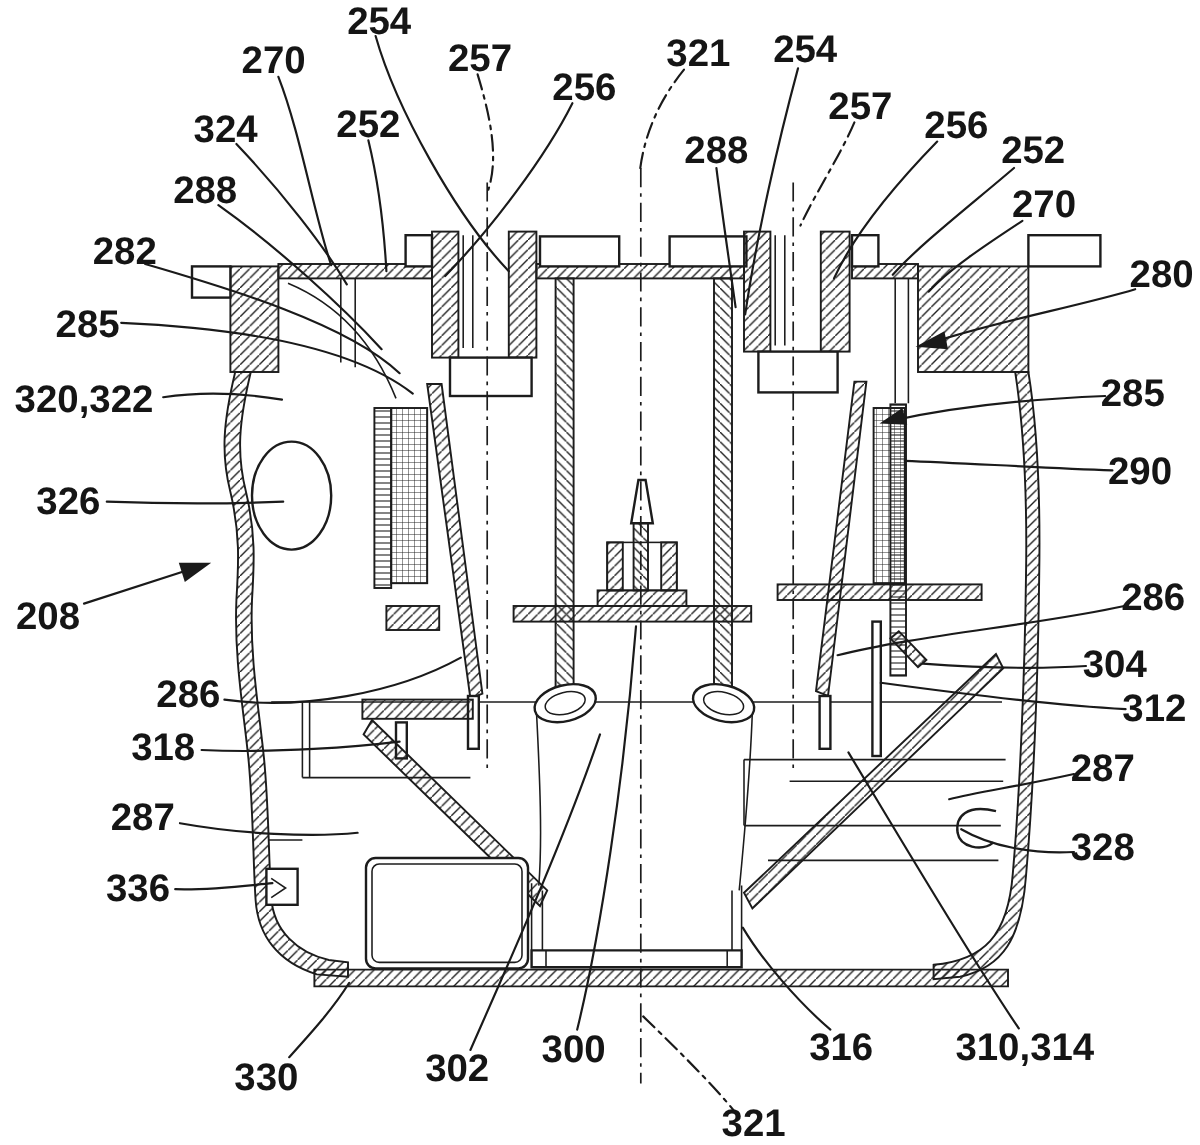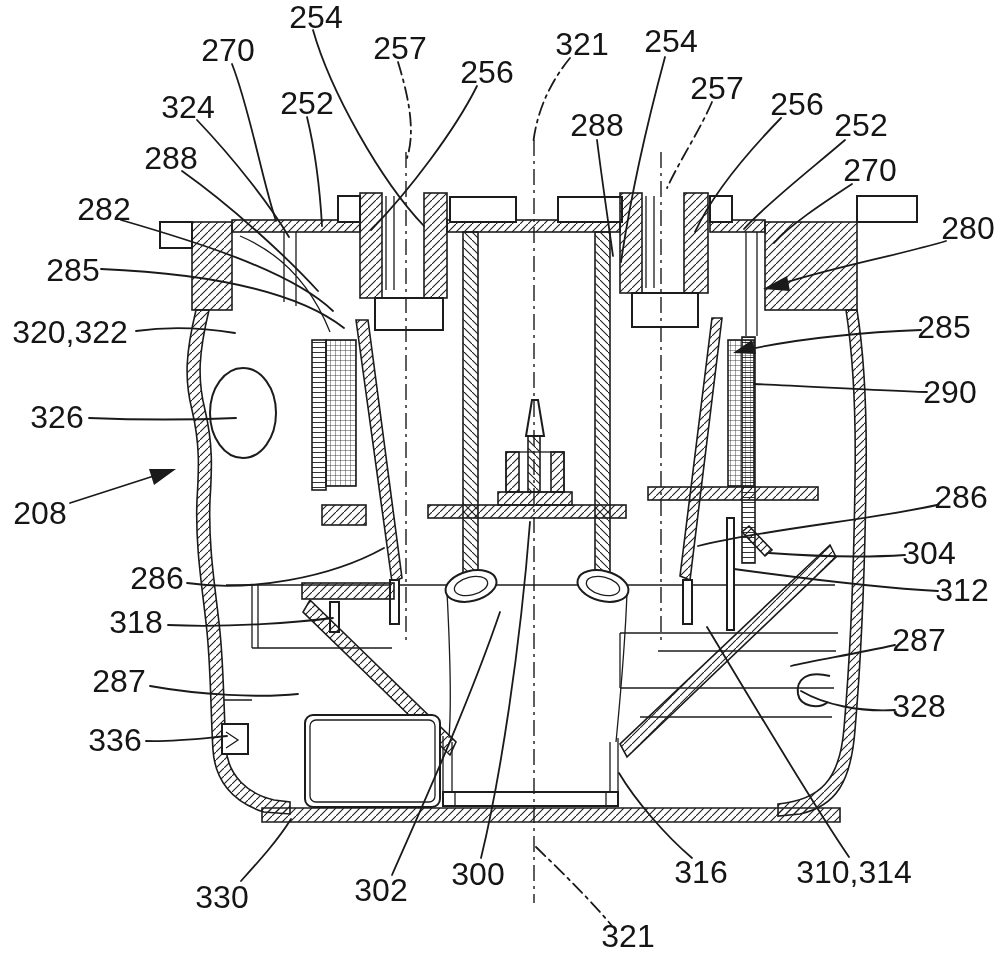--- a/index.html
+++ b/index.html
@@ -1,16 +1,16 @@
 <!DOCTYPE html>
 <html><head>
 <meta charset="utf-8">
 <style>
   html,body{margin:0;padding:0;background:#ffffff;}
-  #stage{position:relative;width:1000px;height:954px;background:#ffffff;overflow:hidden;}
+  #stage{position:relative;width:1000px;height:954px;background:#ffffff;overflow:hidden;font-weight:bold;}
   svg{display:block;}
   .lbl{font-family:"Liberation Sans","DejaVu Sans",sans-serif;font-size:32px;fill:#151515;}
   .leader{fill:none;stroke:#1a1a1a;stroke-width:1.8;stroke-linecap:round;}
   .leader.dashdot{stroke-dasharray:13 5 3 5;}
   .ln{fill:none;stroke:#1c1c1c;stroke-width:2;}
   .thin{fill:none;stroke:#1c1c1c;stroke-width:1.3;}
   .band{stroke:#1c1c1c;stroke-width:1.6;}
   .white{fill:#ffffff;stroke:#1c1c1c;stroke-width:2;}
   .axis{fill:none;stroke:#1c1c1c;stroke-width:1.4;stroke-dasharray:16 5 3 5;}
   .head{fill:#1a1a1a;stroke:none;}

